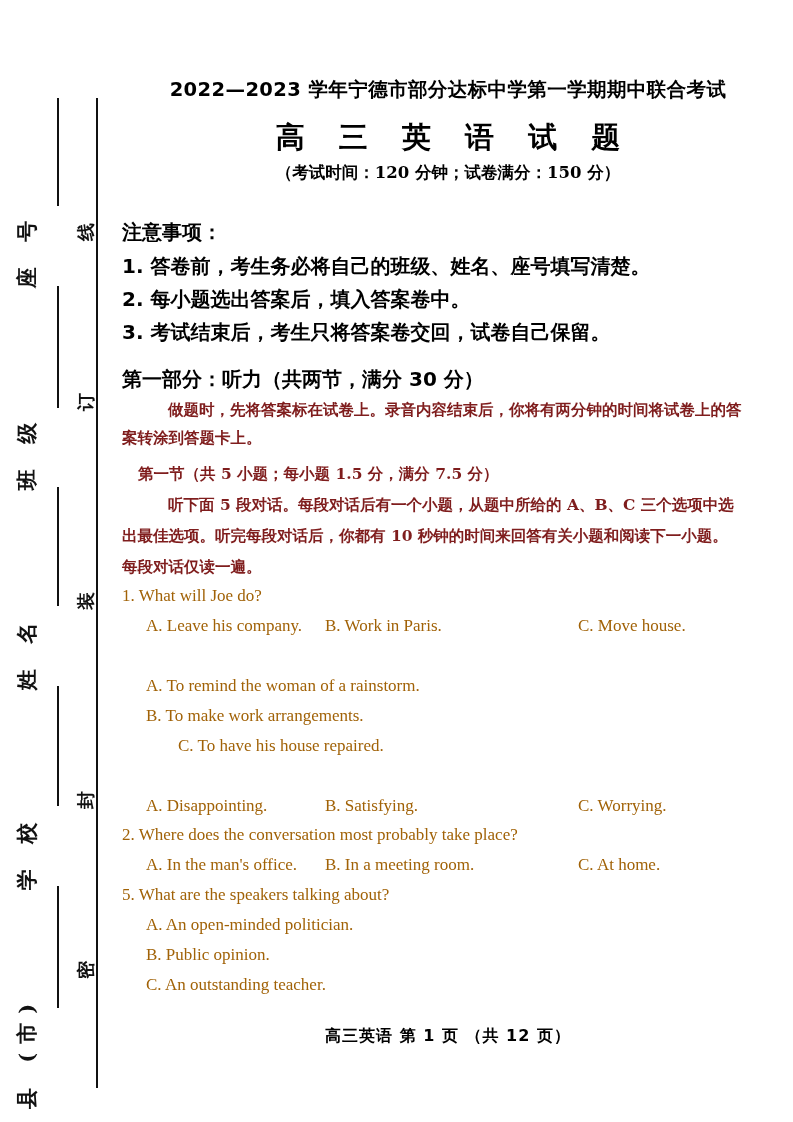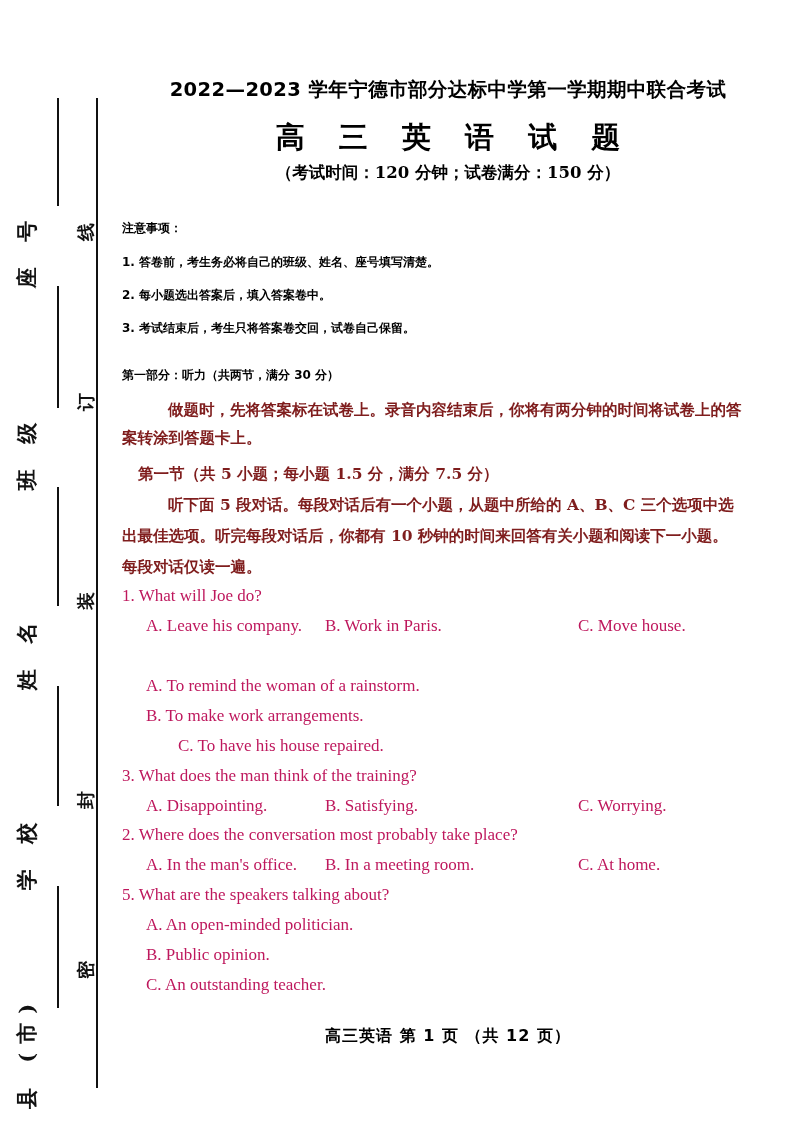--- a/index.html
+++ b/index.html
@@ -102,35 +102,35 @@
     width: 660px;
     text-align: center;
     font-family: "DejaVu Serif", "Liberation Serif", serif;
     font-weight: 700;
     font-size: 16.5px;
   }
 
   .cn {
     font-family: "DejaVu Sans", "Liberation Sans", sans-serif;
     font-weight: 700;
-    font-size: 12px;
+    font-size: 20px;
     color: #000;
     line-height: 1;
   }
   .cn-serif {
     font-family: "DejaVu Serif", "Liberation Serif", serif;
     font-weight: 700;
     font-size: 15.5px;
     color: #7f1d1d;
     line-height: 1;
   }
   .en {
     font-family: "Liberation Serif", "DejaVu Serif", serif;
     font-size: 17px;
-    color: #be185d;
+    color: #a16207;
     line-height: 1;
   }
 
   .line { position: absolute; white-space: nowrap; }
 
   
   #notice-title { left: 4px;  top: 222px; }
   #notice-1     { left: 4px;  top: 256px; }
   #notice-2     { left: 4px;  top: 289px; }
   #notice-3     { left: 4px;  top: 322px; }
@@ -212,21 +212,20 @@
 
   <div class="q-stem en" style="top:587px;">1. What will Joe do?</div>
   <div class="opt opt-a en" style="top:617px;">A. Leave his company.</div>
   <div class="opt opt-b en" style="top:617px;">B. Work in Paris.</div>
   <div class="opt opt-c en" style="top:617px;">C. Move house.</div>
 
   <div class="opt opt-a en" style="top:677px;">A. To remind the woman of a rainstorm.</div>
   <div class="opt opt-a en" style="top:707px;">B. To make work arrangements.</div>
   <div class="opt opt-a en" style="top:737px;margin-left:32px;">C. To have his house repaired.</div>
 
-  <div class="q-stem en" style="top:767px;">3. What does the man think of the training?</div>
   <div class="opt opt-a en" style="top:797px;">A. Disappointing.</div>
   <div class="opt opt-b en" style="top:797px;">B. Satisfying.</div>
   <div class="opt opt-c en" style="top:797px;">C. Worrying.</div>
 
   <div class="q-stem en" style="top:826px;">2. Where does the conversation most probably take place?</div>
   <div class="opt opt-a en" style="top:856px;">A. In the man's office.</div>
   <div class="opt opt-b en" style="top:856px;">B. In a meeting room.</div>
   <div class="opt opt-c en" style="top:856px;">C. At home.</div>
 
   <div class="q-stem en" style="top:886px;">5. What are the speakers talking about?</div>

